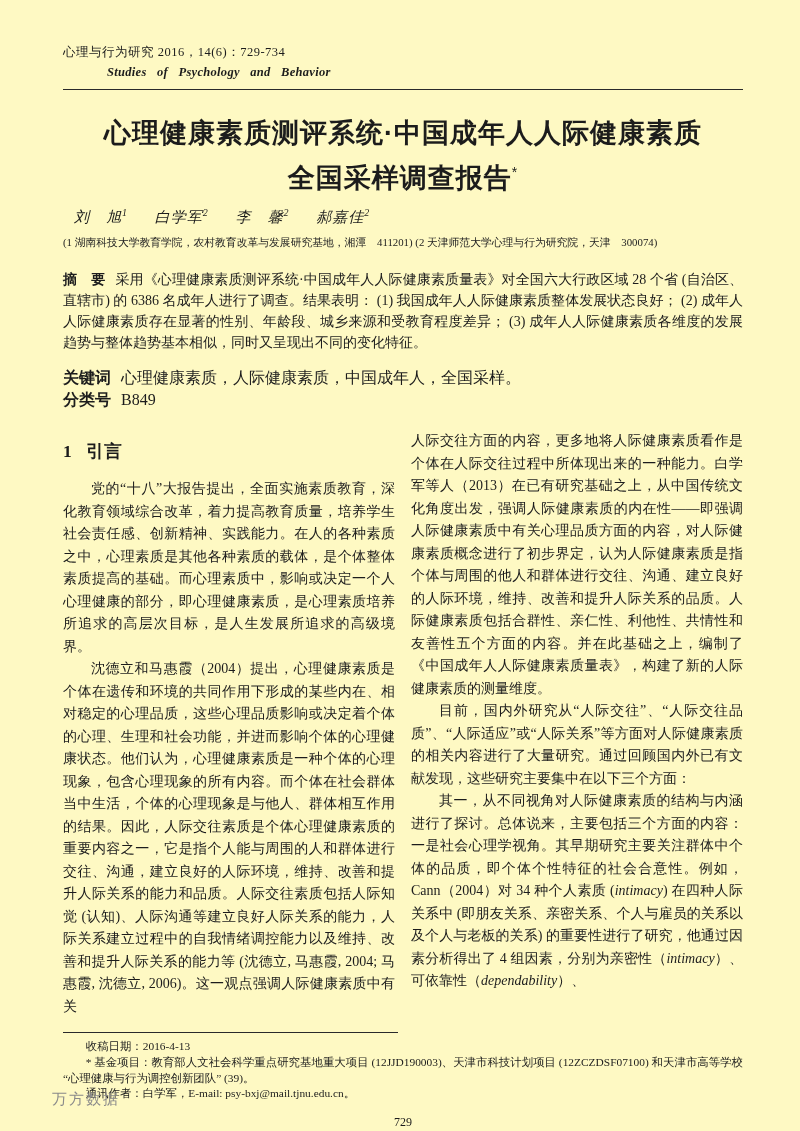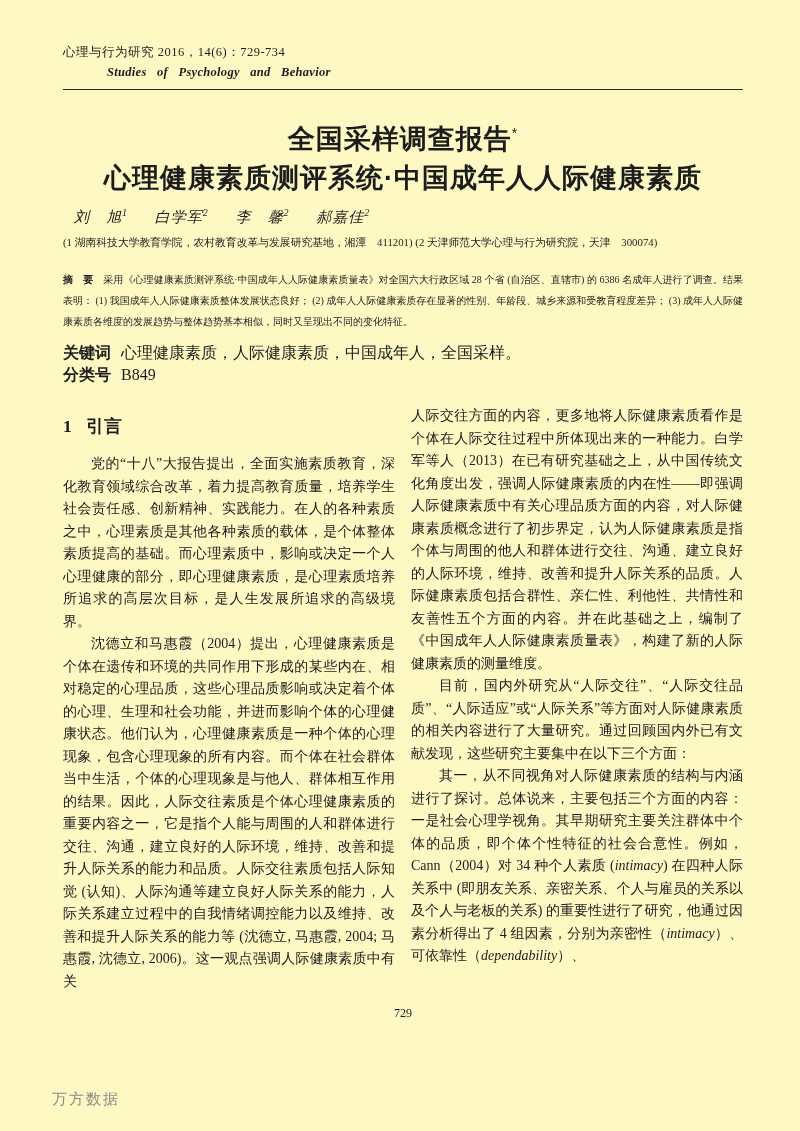--- a/index.html
+++ b/index.html
@@ -27,21 +27,21 @@
     font-family:"Liberation Sans","DejaVu Sans",sans-serif;
     font-weight:bold;font-size:27px;line-height:39px;letter-spacing:1px;
   }
   .title sup{font-size:14px;font-weight:normal;}
   
   .authors{margin-top:9px;text-align:left;font-size:15px;letter-spacing:1px;font-style:italic;}
   .authors .au{margin:0 11px;}
   .authors sup{font-size:10px;}
   .affil{margin-top:9px;font-size:10.8px;color:#222;}
   
-  .meta{margin-top:19px;font-size:10px;line-height:21px;text-align:justify;}
+  .meta{margin-top:19px;font-size:14px;line-height:21px;text-align:justify;}
   .meta .lbl{font-weight:bold;margin-right:10px;}
   .meta-line{margin-top:1px;font-size:16px;line-height:21px;}
   .meta-line .lbl{font-weight:bold;margin-right:10px;}
   
   .columns{display:flex;gap:16px;margin-top:20px;}
   .col{flex:1;min-width:0;}
   .sec-h{
     font-size:17.5px;font-weight:bold;
     margin:9px 0 15px 0;letter-spacing:0.5px;
   }
@@ -66,22 +66,22 @@
 <body>
 
 <div class="page">
   <div class="content">
 
     <div class="journal-cn">心理与行为研究 2016，14(6)：729-734</div>
     <div class="journal-en">Studies of Psychology and Behavior</div>
     <hr class="head-rule">
 
     <div class="title">
+      <div>心理健康素质测评系统·中国成年人人际健康素质</div>
       <div><span>全国采样调查报告</span><sup>*</sup></div>
-      <div>心理健康素质测评系统·中国成年人人际健康素质</div>
     </div>
 
     <div class="authors">
       <span class="au"><span>刘　旭</span><sup>1</sup></span>
       <span class="au"><span>白学军</span><sup>2</sup></span>
       <span class="au"><span>李　馨</span><sup>2</sup></span>
       <span class="au"><span>郝嘉佳</span><sup>2</sup></span>
     </div>
 
     <div class="affil">(1 湖南科技大学教育学院，农村教育改革与发展研究基地，湘潭　411201) (2 天津师范大学心理与行为研究院，天津　300074)</div>
@@ -98,18 +98,24 @@
         <p class="body indent"><span>党的“十八”大报告提出，全面实施素质教育，深化教育领域综合改革，着力提高教育质量，培养学生社会责任感、创新精神、实践能力。在人的各种素质之中，心理素质是其他各种素质的载体，是个体整体素质提高的基础。而心理素质中，影响或决定一个人心理健康的部分，即心理健康素质，是心理素质培养所追求的高层次目标，是人生发展所追求的高级境界。</span></p>
         <p class="body indent"><span>沈德立和马惠霞（2004）提出，心理健康素质是个体在遗传和环境的共同作用下形成的某些内在、相对稳定的心理品质，这些心理品质影响或决定着个体的心理、生理和社会功能，并进而影响个体的心理健康状态。他们认为，心理健康素质是一种个体的心理现象，包含心理现象的所有内容。而个体在社会群体当中生活，个体的心理现象是与他人、群体相互作用的结果。因此，人际交往素质是个体心理健康素质的重要内容之一，它是指个人能与周围的人和群体进行交往、沟通，建立良好的人际环境，维持、改善和提升人际关系的能力和品质。人际交往素质包括人际知觉 (认知)、人际沟通等建立良好人际关系的能力，人际关系建立过程中的自我情绪调控能力以及维持、改善和提升人际关系的能力等 (沈德立, 马惠霞, 2004; 马惠霞, 沈德立, 2006)。这一观点强调人际健康素质中有关</span></p>
       </div>
       <div class="col">
         <p class="body"><span>人际交往方面的内容，更多地将人际健康素质看作是个体在人际交往过程中所体现出来的一种能力。白学军等人（2013）在已有研究基础之上，从中国传统文化角度出发，强调人际健康素质的内在性——即强调人际健康素质中有关心理品质方面的内容，对人际健康素质概念进行了初步界定，认为人际健康素质是指个体与周围的他人和群体进行交往、沟通、建立良好的人际环境，维持、改善和提升人际关系的品质。人际健康素质包括合群性、亲仁性、利他性、共情性和友善性五个方面的内容。并在此基础之上，编制了《中国成年人人际健康素质量表》，构建了新的人际健康素质的测量维度。</span></p>
         <p class="body indent"><span>目前，国内外研究从“人际交往”、“人际交往品质”、“人际适应”或“人际关系”等方面对人际健康素质的相关内容进行了大量研究。通过回顾国内外已有文献发现，这些研究主要集中在以下三个方面：</span></p>
         <p class="body indent"><span>其一，从不同视角对人际健康素质的结构与内涵进行了探讨。总体说来，主要包括三个方面的内容：一是社会心理学视角。其早期研究主要关注群体中个体的品质，即个体个性特征的社会合意性。例如，Cann（2004）对 34 种个人素质 (</span><i>intimacy</i><span>) 在四种人际关系中 (即朋友关系、亲密关系、个人与雇员的关系以及个人与老板的关系) 的重要性进行了研究，他通过因素分析得出了 4 组因素，分别为亲密性（</span><i>intimacy</i><span>）、可依靠性（</span><i>dependability</i><span>）、</span></p>
       </div>
     </div>
 
+    <div class="footnote-area">
+      <hr class="fn-rule">
+      <p class="fn ind">收稿日期：2016-4-13</p>
+      <p class="fn ind">* 基金项目：教育部人文社会科学重点研究基地重大项目 (12JJD190003)、天津市科技计划项目 (12ZCZDSF07100) 和天津市高等学校“心理健康与行为调控创新团队” (39)。</p>
+      <p class="fn ind">通讯作者：白学军，E-mail: psy-bxj@mail.tjnu.edu.cn。</p>
+    </div>
 
     <div class="pageno">729</div>
   </div>
 
   <div class="watermark">万方数据</div>
 </div>
 
 </body></html>

